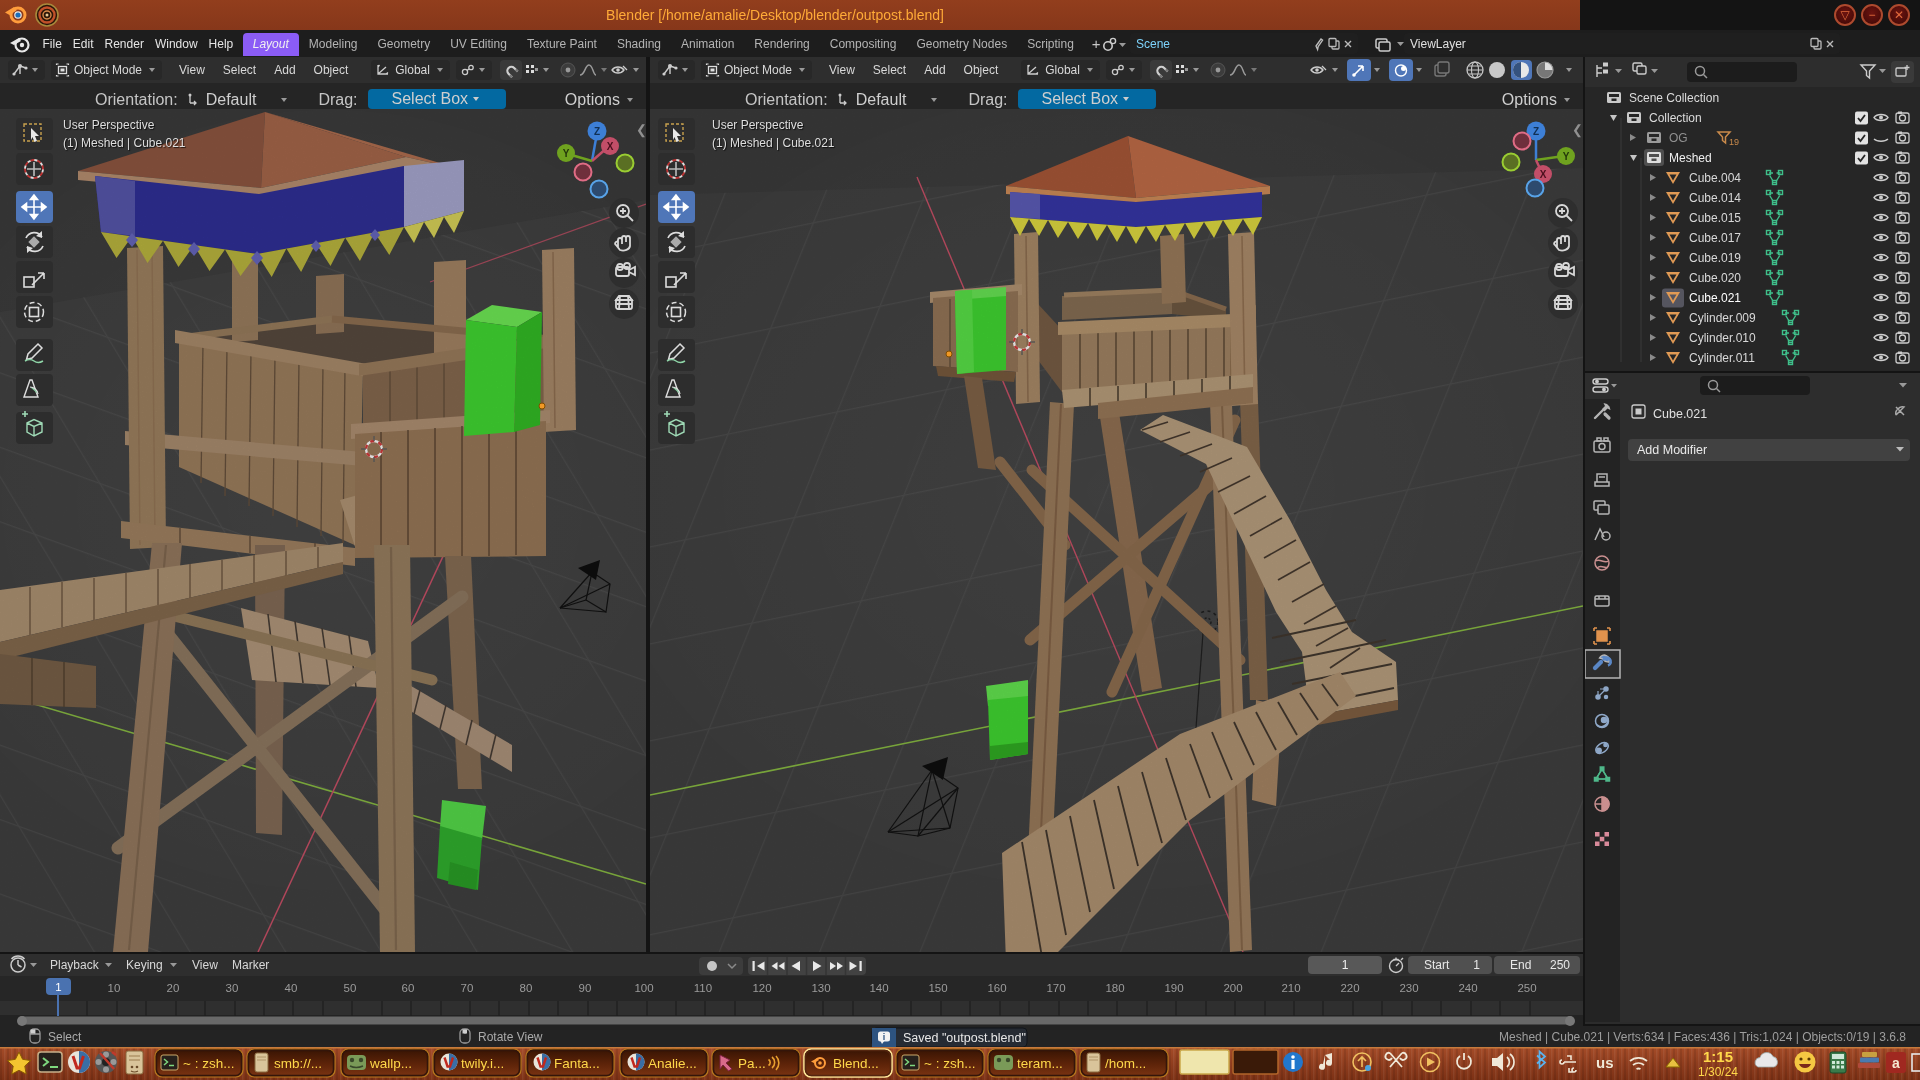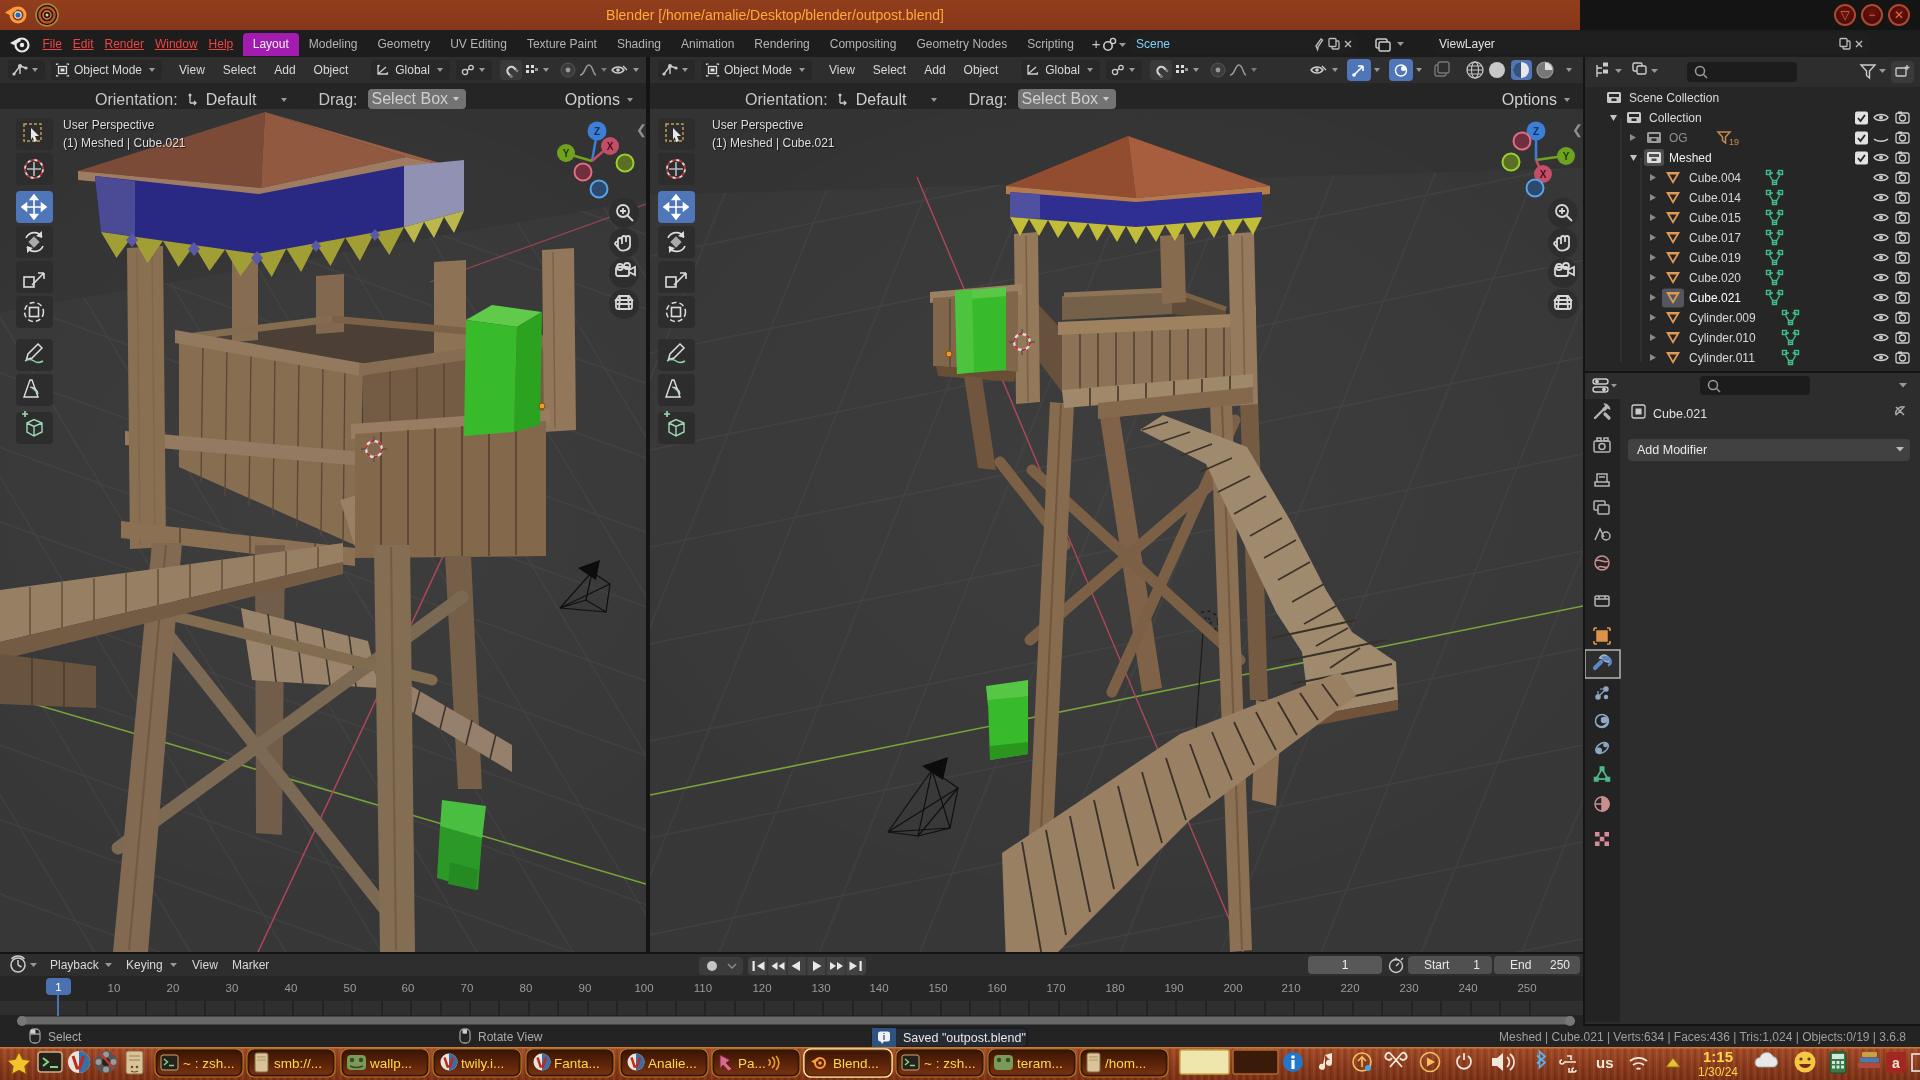--- a/index.html
+++ b/index.html
@@ -10,31 +10,31 @@
 .row { display:flex; align-items:center; }
 svg { display:block; }
 
 
 #titlebar { left:0; top:0; width:1580px; height:30px; background:linear-gradient(#923e1d,#86371a); }
 #titletext { position:absolute; left:0; right:30px; top:0; height:30px; line-height:30px; text-align:center; color:#ffab38; font-size:14px; }
 .winbtn { position:absolute; top:4px; width:22px; height:22px; border-radius:50%; background:radial-gradient(circle at 50% 40%,#6d1410,#3c0806); border:2px solid #ad4a2e; color:#e06a3c; font-size:12px; text-align:center; line-height:18px; }
 
 
 #menubar { left:0; top:30px; width:1920px; height:27px; background:#1d1d1d; display:flex; align-items:center; }
-.menuitem { padding:0 5.5px; color:#ef4444;text-decoration:underline; }
+.menuitem { padding:0 5.5px; color:#e5e5e5; }
 .wtab { padding:4px 10px 5px; color:#b4b4b4; margin-top:2px; }
-.wtab.active { background:#a21caf; color:#f0f0f0; border-radius:4px 4px 0 0; }
+.wtab.active { background:#8b5cf6; color:#f0f0f0; border-radius:4px 4px 0 0;font-style:italic; }
 
 
 .vphead { position:absolute; height:26px; background:#2e2e2e; display:flex; align-items:center; font-size:12px; color:#d8d8d8; overflow:hidden; white-space:nowrap; }
 .vptool { position:absolute; height:26px; background:#252525; display:flex; align-items:flex-end; font-size:16px; color:#cfcfcf; overflow:hidden; white-space:nowrap; }
 .ddark { background:#282828; border-radius:4px; height:20px; display:flex; align-items:center; padding:0 4px; }
 .chev { width:0; height:0; border-left:3.5px solid transparent; border-right:3.5px solid transparent; border-top:4px solid #999; margin:0 3px; display:inline-block; }
 .mlabel { padding:0 9px; }
-.pill { background:#737373; border-radius:4px; height:20px; display:flex; align-items:center; padding:0 4px; }
+.pill { background:#0369a1; border-radius:4px; height:20px; display:flex; align-items:center; padding:0 24px; }
 
 
 #outliner { left:1585px; top:57px; width:335px; height:314px; background:#4d7c0f; overflow:hidden; }
 #properties { left:1585px; top:373px; width:335px; height:651px; background:#2c2c2c; overflow:hidden; }
 
 
 #timeline { left:0; top:954px; width:1583px; height:72px; background:#2b2b2b; overflow:hidden; }
 
 
 #statusbar { left:0; top:1026px; width:1920px; height:21px; background:#232323; color:#a5a5a5; }
@@ -99,21 +99,21 @@
       <span style="color:#7dd3fc;">Scene</span>
       <span style="flex:1;"></span>
       <svg width="44" height="16" viewBox="0 0 44 16">
         <path d="M8 10 L13 3 l1.6 1.2 -4.4 6.4 -0.6 3 z" fill="none" stroke="#bbb" stroke-width="1.3"></path>
         <rect x="24" y="5" width="7" height="8" rx="1" fill="none" stroke="#bbb" stroke-width="1.3"></rect>
         <rect x="21" y="2.5" width="7" height="8" rx="1" fill="#1f1f1f" stroke="#bbb" stroke-width="1.3"></rect>
         <path d="M37 5 l6 6 m0 -6 l-6 6" stroke="#bbb" stroke-width="1.4"></path>
       </svg>
     </div>
   </div>
-  <div class="abs row" style="left:1372px;top:33px;height:21px;gap:29px;">
+  <div class="abs row" style="left:1372px;top:33px;height:21px;">
     <svg width="32" height="16" viewBox="0 0 32 16">
       <rect x="4" y="3" width="11" height="9" rx="1.5" fill="none" stroke="#ccc" stroke-width="1.5"></rect>
       <rect x="7" y="6" width="11" height="9" rx="1.5" fill="#1d1d1d" stroke="#ccc" stroke-width="1.5"></rect>
       <path d="M25 6 l3.5 4 3.5 -4 z" fill="#999"></path>
     </svg>
     <div class="row" style="background:#1f1f1f;border-radius:4px;height:21px;width:436px;padding:0 6px;">
       <span style="color:#e0e0e0;">ViewLayer</span>
       <span style="flex:1;"></span>
       <svg width="40" height="16" viewBox="0 0 40 16">
         <rect x="20" y="5" width="7" height="8" rx="1" fill="none" stroke="#bbb" stroke-width="1.3"></rect>

